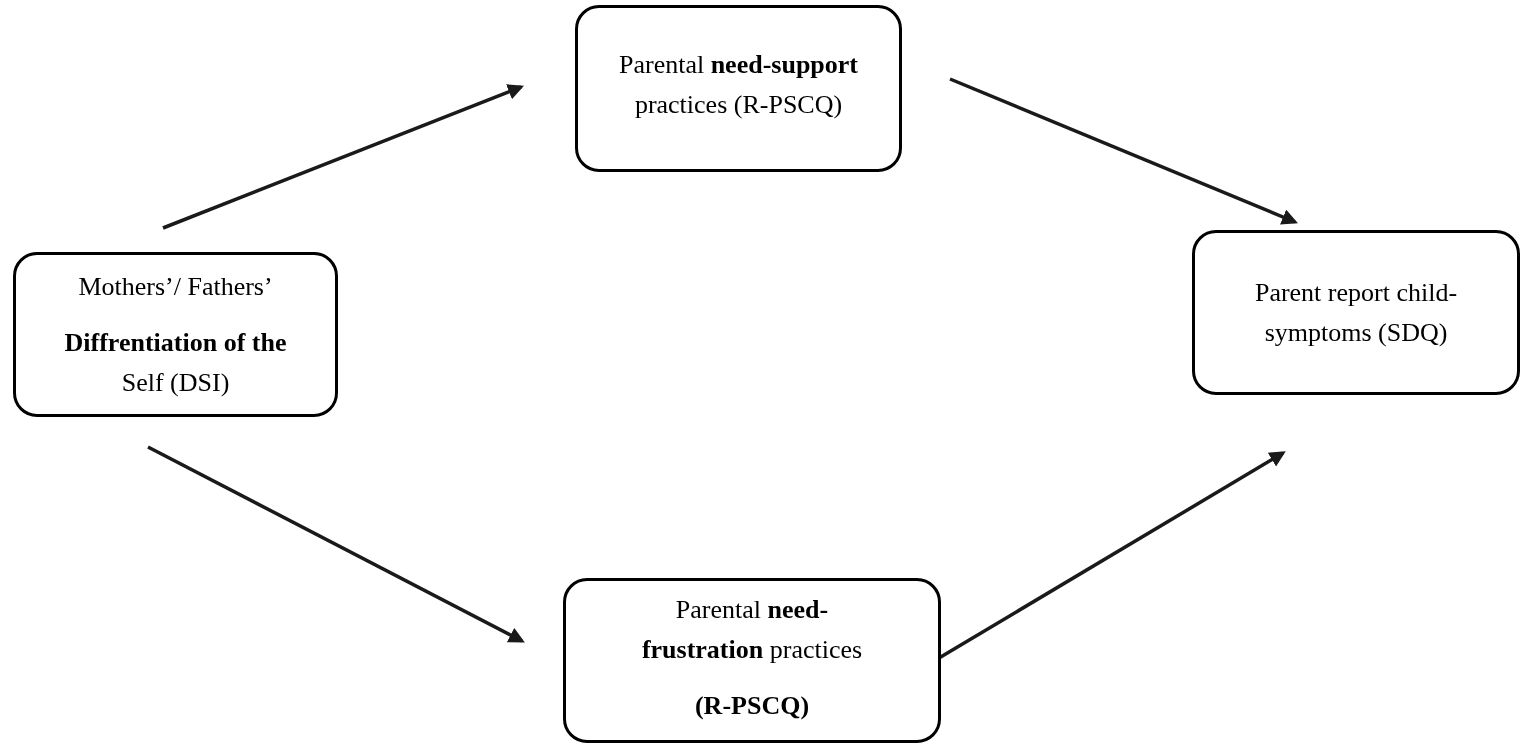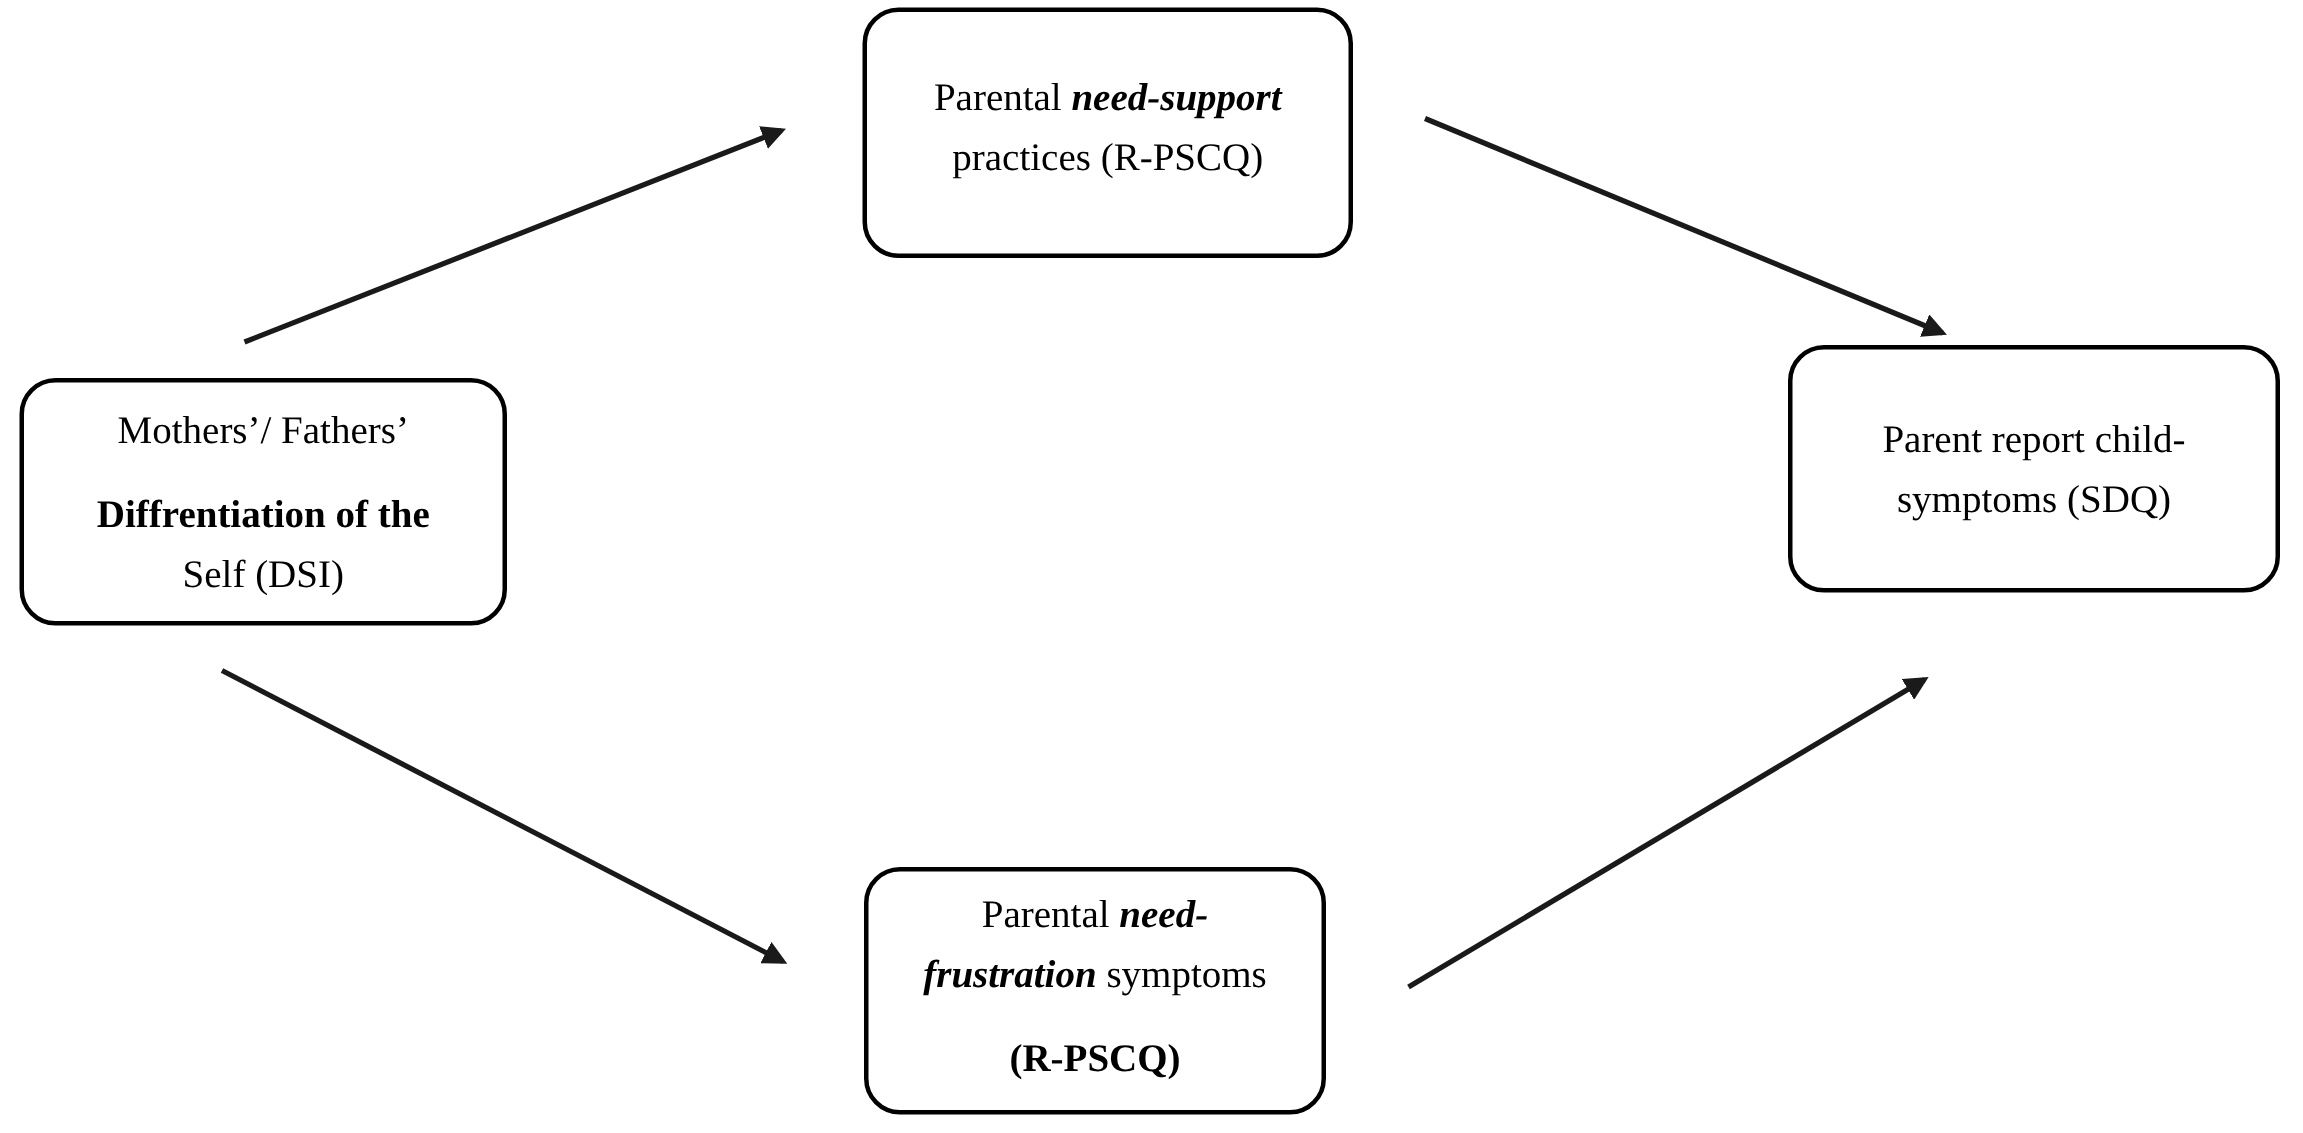--- a/index.html
+++ b/index.html
@@ -40,27 +40,26 @@
   .node p {
     margin: 0;
     padding: 0;
   }
   .para-gap {
     margin-top: 16px !important;
     font-weight: bold;
   }
   .em {
     font-weight: bold;
-    font-style: italic;
   }
   
   .node-support     { left: 575px;  top: 5px;   width: 327px; height: 167px; padding-bottom: 8px; }
   .node-dsi         { left: 13px;   top: 252px; width: 325px; height: 165px; text-align: center; }
   .node-symptoms    { left: 1192px; top: 230px; width: 328px; height: 165px; }
-  .node-frustration { left: 576px;  top: 578px; width: 308px; height: 165px; padding-bottom: 6px; }
+  .node-frustration { left: 563px;  top: 578px; width: 378px; height: 165px; padding-bottom: 6px; }
 </style>
 </head>
 <body>
 
 <div class="canvas">
 
   <svg class="arrows" viewBox="0 0 1535 755" xmlns="http://www.w3.org/2000/svg" aria-hidden="true">
     <defs>
       <marker id="arrowhead" viewBox="0 0 10 10" refX="8" refY="5" markerWidth="4.6" markerHeight="4.6" orient="auto" markerUnits="strokeWidth">
         <path d="M0,0 L10,5 L0,10 z" fill="#1a1a1a"></path>
@@ -83,17 +82,17 @@
     <p><span>Self (DSI)</span></p>
   </div>
 
   <div class="node node-symptoms">
     <p><span>Parent report child-</span></p>
     <p><span>symptoms (SDQ)</span></p>
   </div>
 
   <div class="node node-frustration">
     <p><span>Parental </span><span class="em">need-</span></p>
-    <p><span class="em">frustration</span><span> symptoms</span></p>
+    <p><span class="em">frustration</span><span> practices</span></p>
     <p class="para-gap"><span>(R-PSCQ)</span></p>
   </div>
 
 </div>
 
 </body></html>

